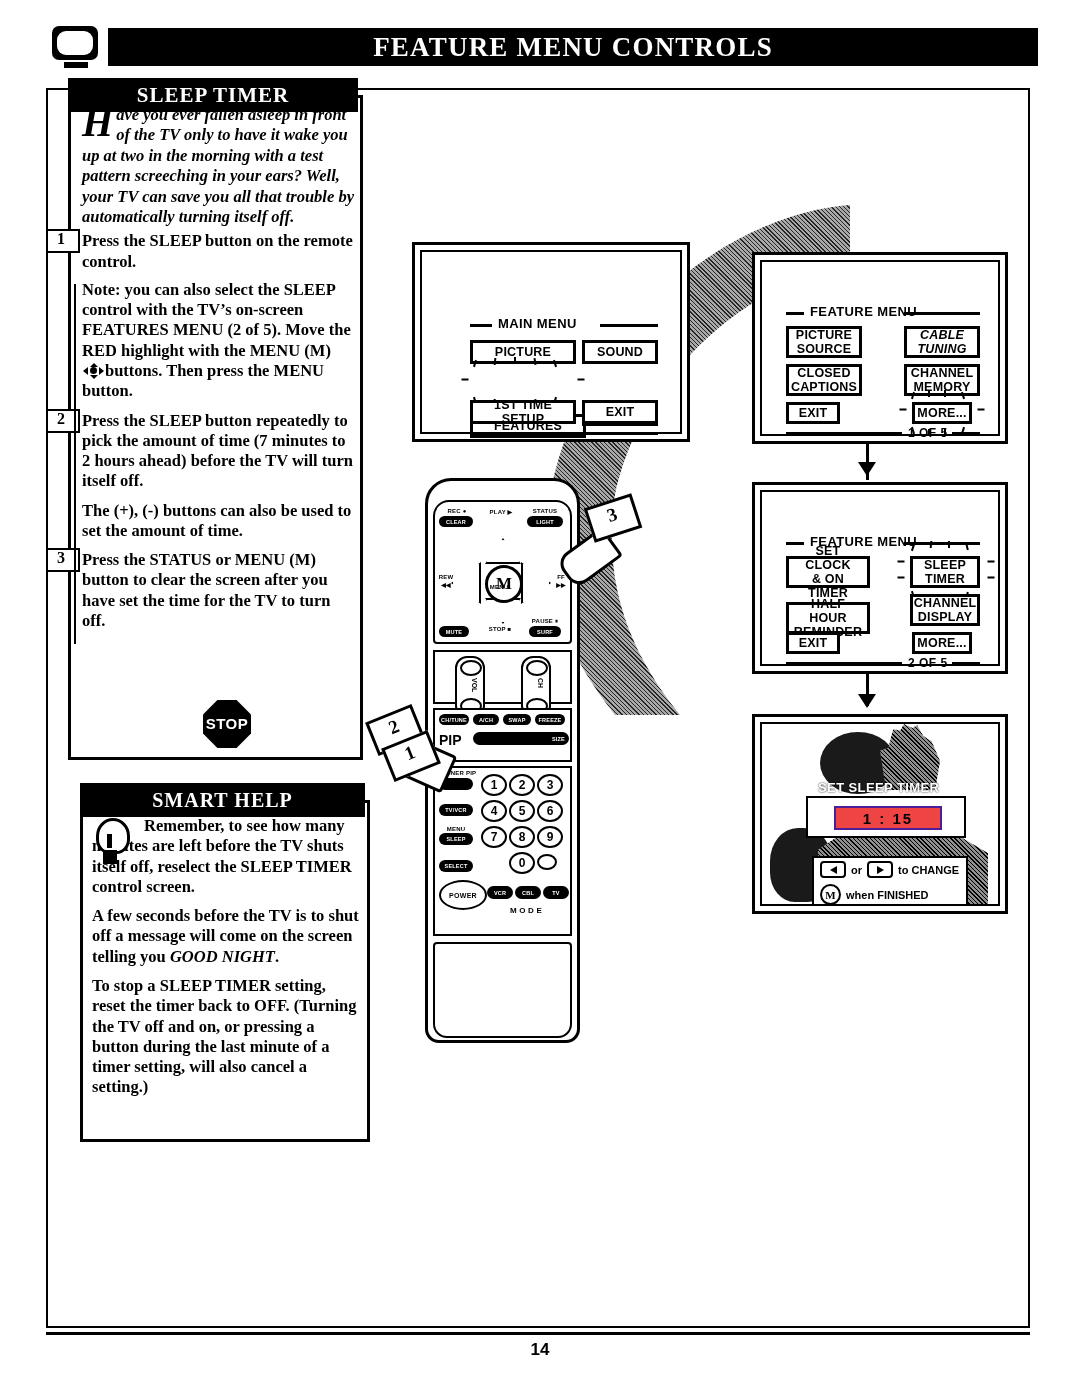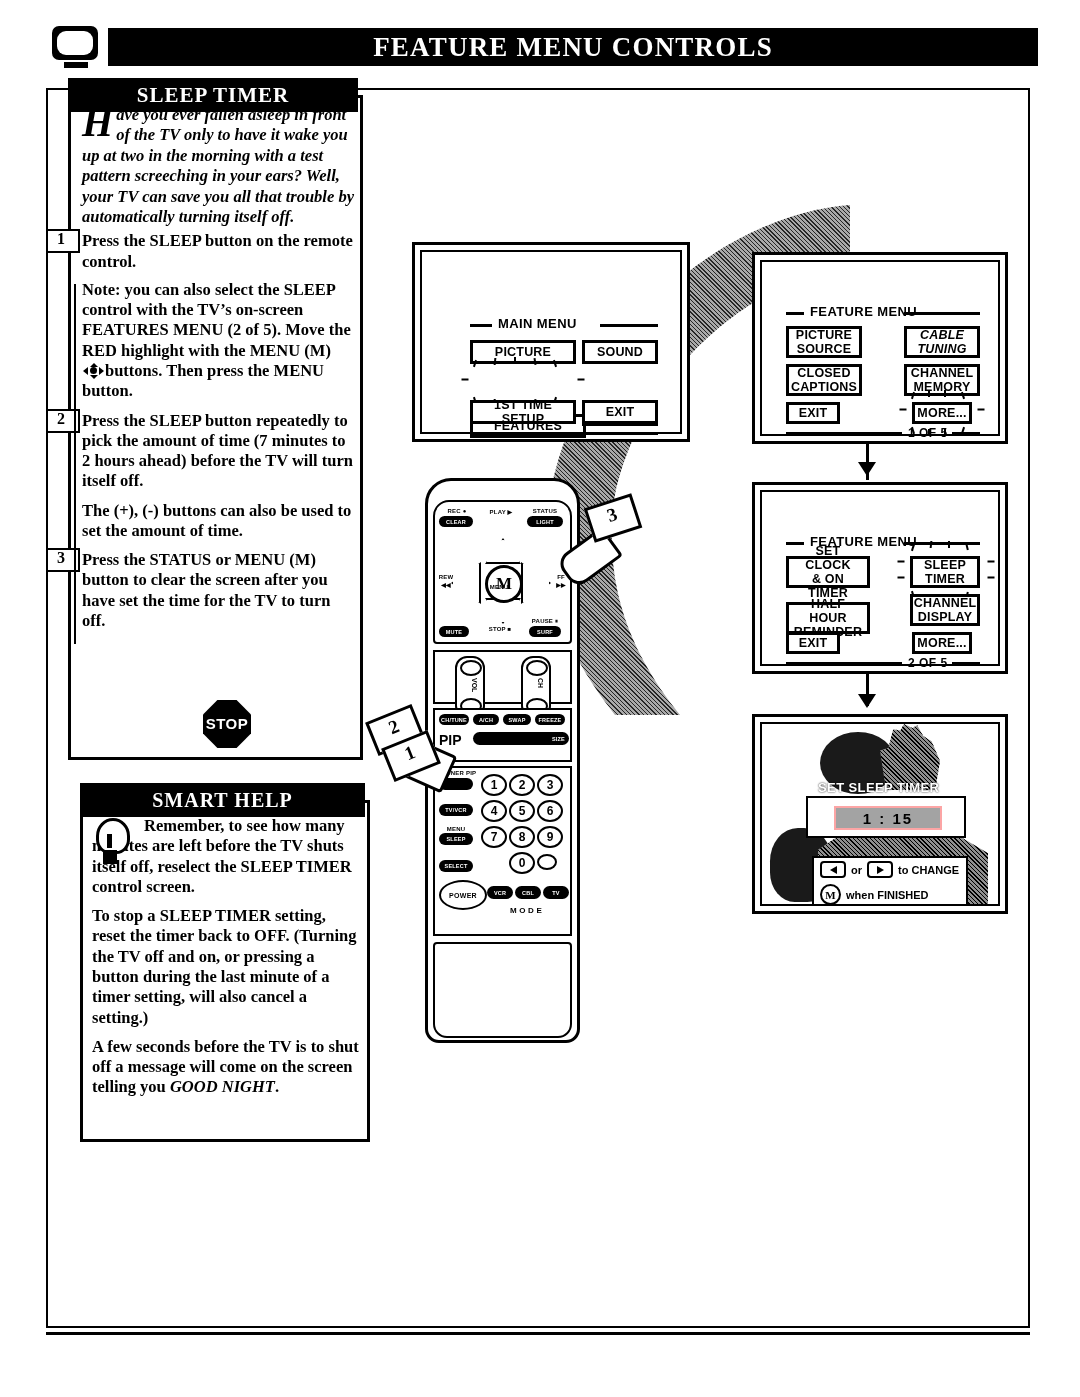--- a/index.html
+++ b/index.html
@@ -136,21 +136,21 @@
   .hand{position:absolute;background:#fff;border:3px solid #000;}
   .callout-diamond{position:absolute;width:44px;height:30px;background:#fff;border:3px solid #000;
     transform:rotate(-22deg);}
   .callout-diamond .n{position:absolute;left:0;top:0;width:100%;height:100%;line-height:24px;
     text-align:center;font-family:"Liberation Serif",serif;font-weight:700;font-size:19px;}
 
   .setscreen-bg{position:absolute;left:0;top:0;right:0;bottom:0;overflow:hidden;}
   .blob{position:absolute;background:#1a1a1a;border-radius:50%;}
   .halftone{position:absolute;background:repeating-linear-gradient(45deg,#000 0 1px,transparent 1px 3px),#8f8f8f;}
   .valbox{position:absolute;background:#fff;border:2px solid #000;}
-  .valinner{position:absolute;background:#a3a3a3;border:2px solid #fca5a5;
+  .valinner{position:absolute;background:#ef4444;border:2px solid #4c1d95;
     font-family:"Liberation Sans",sans-serif;font-weight:700;font-size:15px;text-align:center;
     display:flex;align-items:center;justify-content:center;letter-spacing:2px;}
   .instr{position:absolute;background:#fff;border:2px solid #000;
     font-family:"Liberation Sans",sans-serif;font-weight:700;font-size:11px;}
   .instr .row{display:flex;align-items:center;gap:5px;padding:3px 6px;}
   .keycap{display:inline-flex;align-items:center;justify-content:center;border:2px solid #000;
     border-radius:4px;width:22px;height:13px;background:#fff;}
   .keyround{display:inline-flex;align-items:center;justify-content:center;border:2px solid #000;
     border-radius:50%;width:17px;height:17px;background:#fff;font-family:"Liberation Serif",serif;font-size:11px;}
   .tri-r{width:0;height:0;border-top:4px solid transparent;border-bottom:4px solid transparent;border-left:7px solid #000;}
@@ -230,22 +230,22 @@
   <div class="sec-box" id="help-box"></div>
   <div class="sec-tab" id="help-tab">SMART HELP</div>
 
   <div class="helpwrap">
     <div class="bulb">
       <div class="glass"></div>
         <div class="fil"></div>
         <div class="base"></div>
     </div>
     <p class="body-txt help-first" style="margin-top:4px;">Remember,  to see how many minutes are left before the TV shuts itself off, reselect the SLEEP TIMER control screen.</p>
+    <p class="body-txt">A few seconds before the TV is to shut off a message will come on the screen telling you <i>GOOD NIGHT</i>.</p>
     <p class="body-txt">To stop a SLEEP TIMER setting, reset the timer back to OFF. (Turning the TV off and on, or pressing a button during the last minute of a timer setting, will also cancel a setting.)</p>
-    <p class="body-txt">A few seconds before the TV is to shut off a message will come on the screen telling you <i>GOOD NIGHT</i>.</p>
   </div>
 
   <div class="swoosh"></div>
   <div class="swoosh-tip"></div>
 
   <div class="tvscreen" style="left:412px;top:242px;width:278px;height:200px;">
     <div class="inner">
       <div class="osd">
         <div class="osd-rule" style="left:48px;top:72px;width:22px;"></div>
         <div class="osd-title" style="left:76px;top:64px;">MAIN MENU</div>
@@ -521,14 +521,15 @@
     <div class="n">2</div>
   </div>
   <div class="callout-diamond" style="left:386px;top:738px;">
     <div class="n">1</div>
   </div>
   <div class="callout-diamond" style="left:588px;top:500px;transform:rotate(-18deg);">
     <div class="n">3</div>
   </div>
 
   <div class="footer-rule"></div>
+  <div class="footer-num">14</div>
 
 </div>
 
 </body></html>

